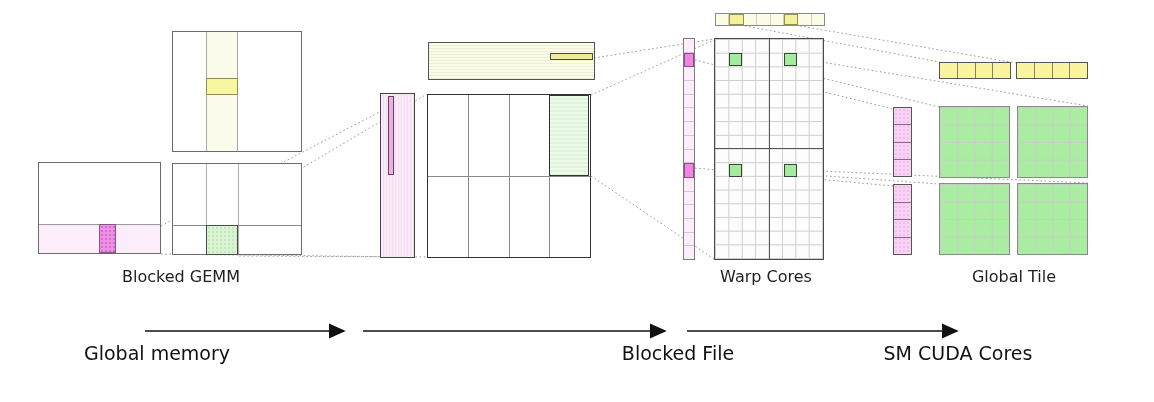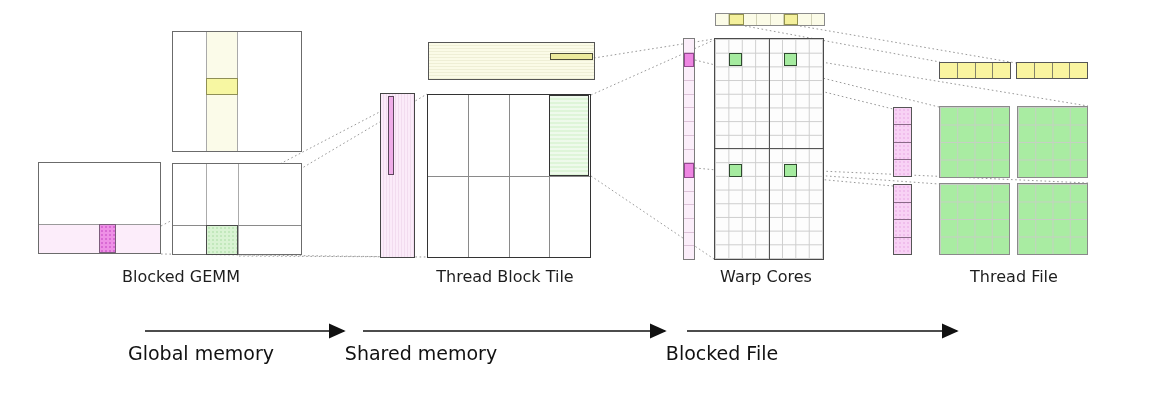--- a/index.html
+++ b/index.html
@@ -60,21 +60,21 @@
   .tt-a-strip{position:absolute;left:893px;width:19px;display:flex;flex-direction:column;border:1.4px solid #555;box-sizing:border-box;background:#f8d2f5;
     background-image:radial-gradient(#efbcec 0.7px, rgba(0,0,0,0) 0.8px);background-size:4px 4px;}
   .tta-cell{flex:1;border-bottom:1.2px solid #8a6a88;box-sizing:border-box;}
   .tta-cell:last-child{border-bottom:none;}
   .tt-green{position:absolute;width:71px;height:72px;background:#a9eca2;border:1px solid #8a8a8a;box-sizing:border-box;
     background-image:linear-gradient(to right,#c6cfc4 1px,rgba(0,0,0,0) 1px),linear-gradient(to bottom,#c6cfc4 1px,rgba(0,0,0,0) 1px);
     background-size:25% 25%;}
 
   
   .stage-label{position:absolute;top:267px;transform:translateX(-50%);font-size:16px;white-space:nowrap;color:#1e1e1e;}
-  .mem-label{position:absolute;top:342px;transform:translateX(-50%);font-size:19px;white-space:nowrap;color:#111;margin-left:44px;}
+  .mem-label{position:absolute;top:342px;transform:translateX(-50%);font-size:19px;white-space:nowrap;color:#111;}
 </style>
 </head>
 <body>
 
 <div id="canvas">
 
   <svg class="overlay" viewBox="0 0 1154 402">
     <defs>
       <marker id="ah" markerWidth="11" markerHeight="9" refX="9" refY="4.5" orient="auto">
         <path d="M0,0 L10,4.5 L0,9 z" fill="#111"></path>
@@ -126,21 +126,20 @@
   <div id="tb-a-strip">
     <div id="tb-a-frag"></div>
   </div>
   <div id="tb-square">
     <div class="tb-vline" style="left:40px"></div>
     <div class="tb-vline" style="left:81px"></div>
     <div class="tb-vline" style="left:121px"></div>
     <div id="tb-hline"></div>
     <div id="tb-green"></div>
   </div>
-  <div class="stage-label" style="left:505px">Thread Block Tile</div>
 
   <div id="warp-b-strip">
       <div class="wb-cell"></div>
       <div class="wb-cell hl"></div>
       <div class="wb-cell"></div>
       <div class="wb-cell"></div>
       <div class="wb-cell"></div>
       <div class="wb-cell hl"></div>
       <div class="wb-cell"></div>
       <div class="wb-cell"></div>
@@ -194,19 +193,19 @@
   <div class="tt-a-strip" style="top:184px;height:71px">
       <div class="tta-cell"></div>
       <div class="tta-cell"></div>
       <div class="tta-cell"></div>
       <div class="tta-cell"></div>
     </div>
   <div class="tt-green" style="left:939px;top:106px"></div>
   <div class="tt-green" style="left:1017px;top:106px"></div>
   <div class="tt-green" style="left:939px;top:183px"></div>
   <div class="tt-green" style="left:1017px;top:183px"></div>
-  <div class="stage-label" style="left:1014px">Thread File</div>
+  <div class="stage-label" style="left:1014px">Global Tile</div>
 
   <div class="mem-label" style="left:157px">Global memory</div>
-  <div class="mem-label" style="left:377px">Shared memory</div>
   <div class="mem-label" style="left:678px">Blocked File</div>
+  <div class="mem-label" style="left:958px">SM CUDA Cores</div>
 
 </div>
 
 </body></html>

